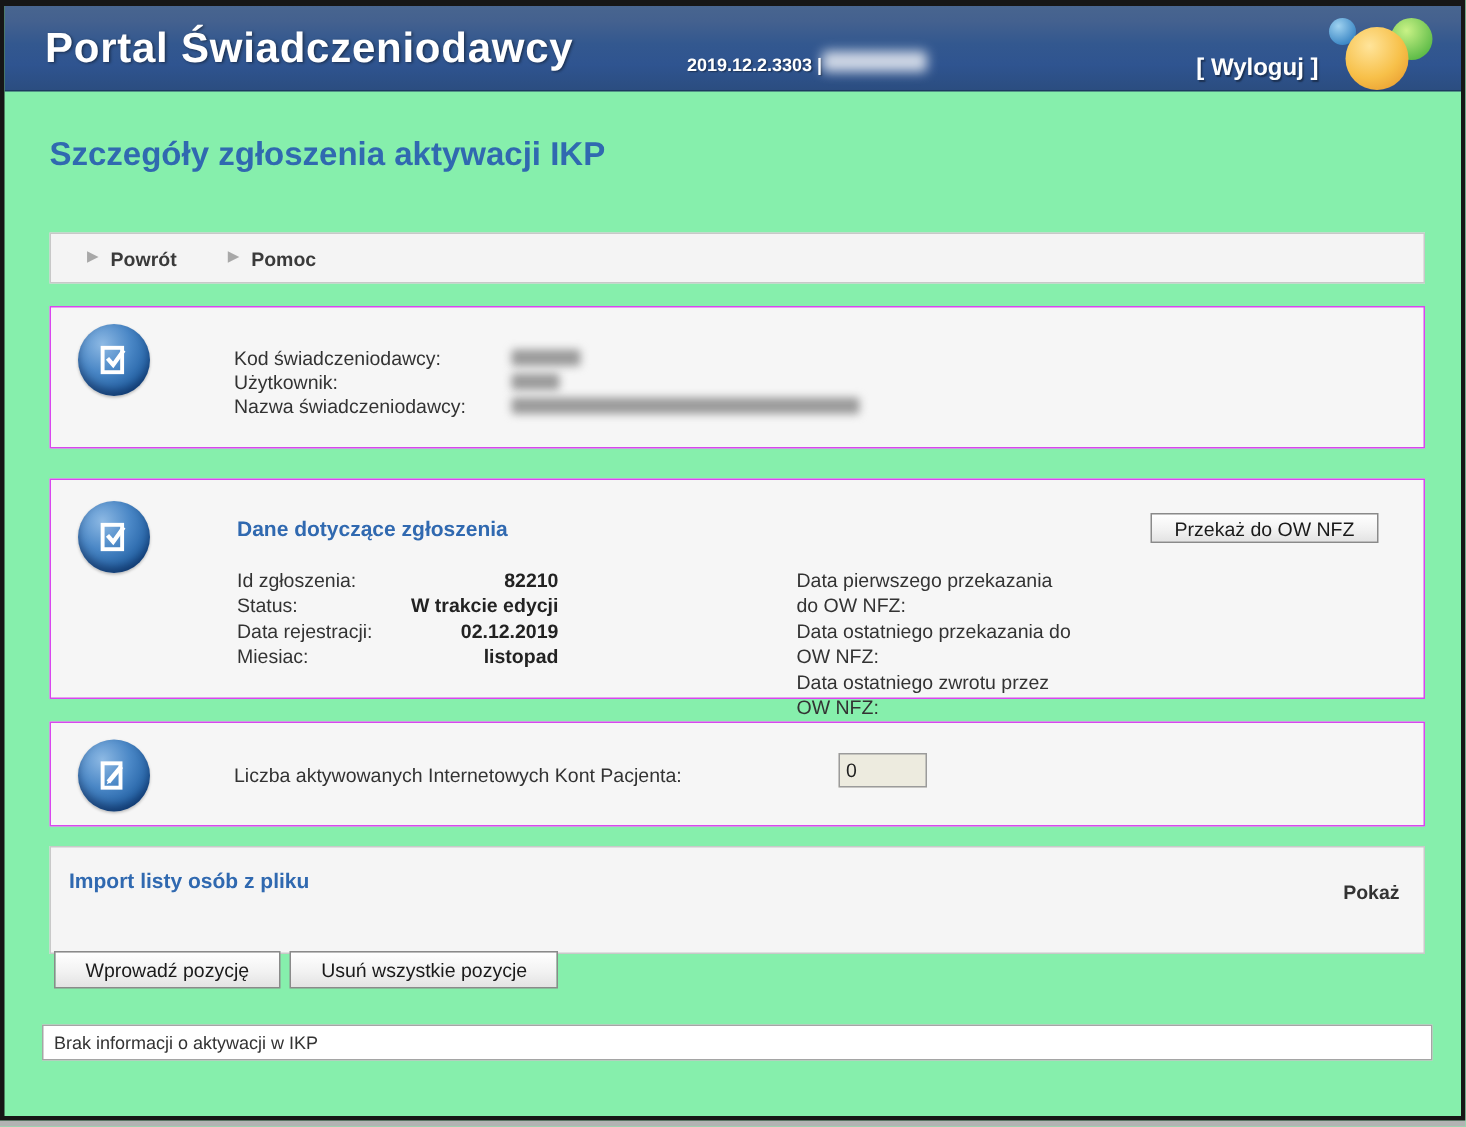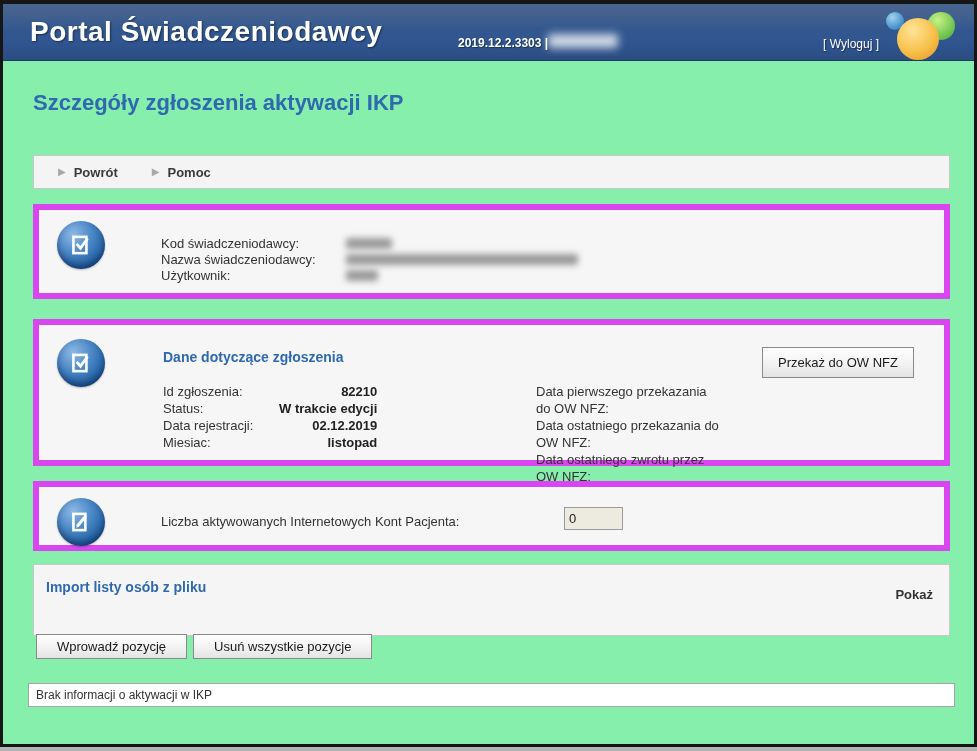--- a/index.html
+++ b/index.html
@@ -36,21 +36,21 @@
     text-shadow: 1px 1px 1px rgba(0,0,0,0.4);
   }
   .blur-user {
     position: absolute; left: 545px; top: 30px;
     width: 70px; height: 14px;
     background: rgba(235,238,245,0.85);
     filter: blur(4px); border-radius: 3px;
   }
   .logout {
     position: absolute; right: 95px; top: 33px;
-    color: #ffffff; font-size: 12px; font-weight: normal;
+    color: #ffffff; font-size: 16px; font-weight: bold;
     cursor: pointer; text-shadow: 1px 1px 1px rgba(0,0,0,0.4);
   }
   .balloons { position: absolute; right: 18px; top: 4px; }
 
   
   .page-title {
     position: absolute; left: 30px; top: 86px;
     color: #3069b0; font-size: 22px; font-weight: bold;
   }
 
@@ -58,21 +58,21 @@
     position: absolute; left: 30px; top: 151px; width: 917px; height: 34px;
     background: #f4f4f4; border: 1px solid #c8c8c8;
     display: flex; align-items: center; padding-left: 24px; gap: 34px;
   }
   .nav-item { display: flex; align-items: center; gap: 8px; cursor: pointer; }
   .nav-arrow { color: #a8a8a8; font-size: 10px; line-height: 1; }
   .nav-label { color: #3a3a3a; font-size: 13px; font-weight: bold; }
 
   .infobox {
     position: absolute; left: 30px; width: 917px;
-    background: #f6f6f6; border: 6px solid #d946ef;
+    background: #f6f6f6; border: 1px solid #d946ef;
   }
   .box-provider { top: 200px; height: 95px; }
   .box-submission { top: 315px; height: 147px; }
   .box-activation { top: 477px; height: 70px; }
 
   .ball-icon {
     position: absolute; left: 18px; width: 48px; height: 48px;
     border-radius: 50%;
     background: radial-gradient(circle at 34% 28%, #8db9e4 0%, #4a87c6 40%, #1c5a9e 78%, #134a85 100%);
     box-shadow: inset 0 -4px 6px rgba(0,0,30,0.35), 0 1px 2px rgba(0,0,0,0.25);
@@ -94,21 +94,21 @@
 
   .btn {
     font-family: "Liberation Sans", sans-serif;
     font-size: 13px; color: #1a1a1a;
     background: linear-gradient(to bottom, #ffffff 0%, #f2f2f2 55%, #e3e3e3 100%);
     border: 1px solid #8a8a8a;
     cursor: pointer;
   }
   .btn-transfer {
     position: absolute; right: 30px; top: 22px;
-    width: 152px; height: 31px;
+    width: 152px; height: 20px;
   }
   .sub-left { position: absolute; left: 124px; top: 58px; font-size: 13px; color: #333; }
   .sub-left .field-label { width: 116px; }
   .sub-left .field-value { font-weight: bold; color: #222; }
   .sub-left .field-row { line-height: 17px; justify-content: space-between; }
   .sub-right { position: absolute; left: 497px; top: 58px; font-size: 13px; color: #333; }
   .sub-right .field-row { line-height: 17px; }
 
   .activation-label { position: absolute; left: 122px; top: 27px; font-size: 13px; color: #333; }
   .activation-input {
@@ -187,26 +187,26 @@
         <rect x="5" y="4.5" width="12" height="15" fill="none" stroke="#ffffff" stroke-width="2.4"></rect>
         <polyline points="8,11 11.5,15 18,6" fill="none" stroke="#ffffff" stroke-width="2.6"></polyline>
       </svg>
     </div>
     <div class="fields">
       <div class="field-row">
         <span class="field-label">Kod świadczeniodawcy:</span>
         <span class="blur-val bw1"></span>
       </div>
       <div class="field-row">
+        <span class="field-label">Użytkownik:</span>
+        <span class="blur-val bw3"></span>
+      </div>
+      <div class="field-row">
         <span class="field-label">Nazwa świadczeniodawcy:</span>
         <span class="blur-val bw2"></span>
-      </div>
-      <div class="field-row">
-        <span class="field-label">Użytkownik:</span>
-        <span class="blur-val bw3"></span>
       </div>
     </div>
   </div>
 
   <div class="infobox box-submission">
     <div class="ball-icon">
       <svg width="26" height="26" viewBox="0 0 24 24">
         <rect x="5" y="4.5" width="12" height="15" fill="none" stroke="#ffffff" stroke-width="2.4"></rect>
         <polyline points="8,11 11.5,15 18,6" fill="none" stroke="#ffffff" stroke-width="2.6"></polyline>
       </svg>

